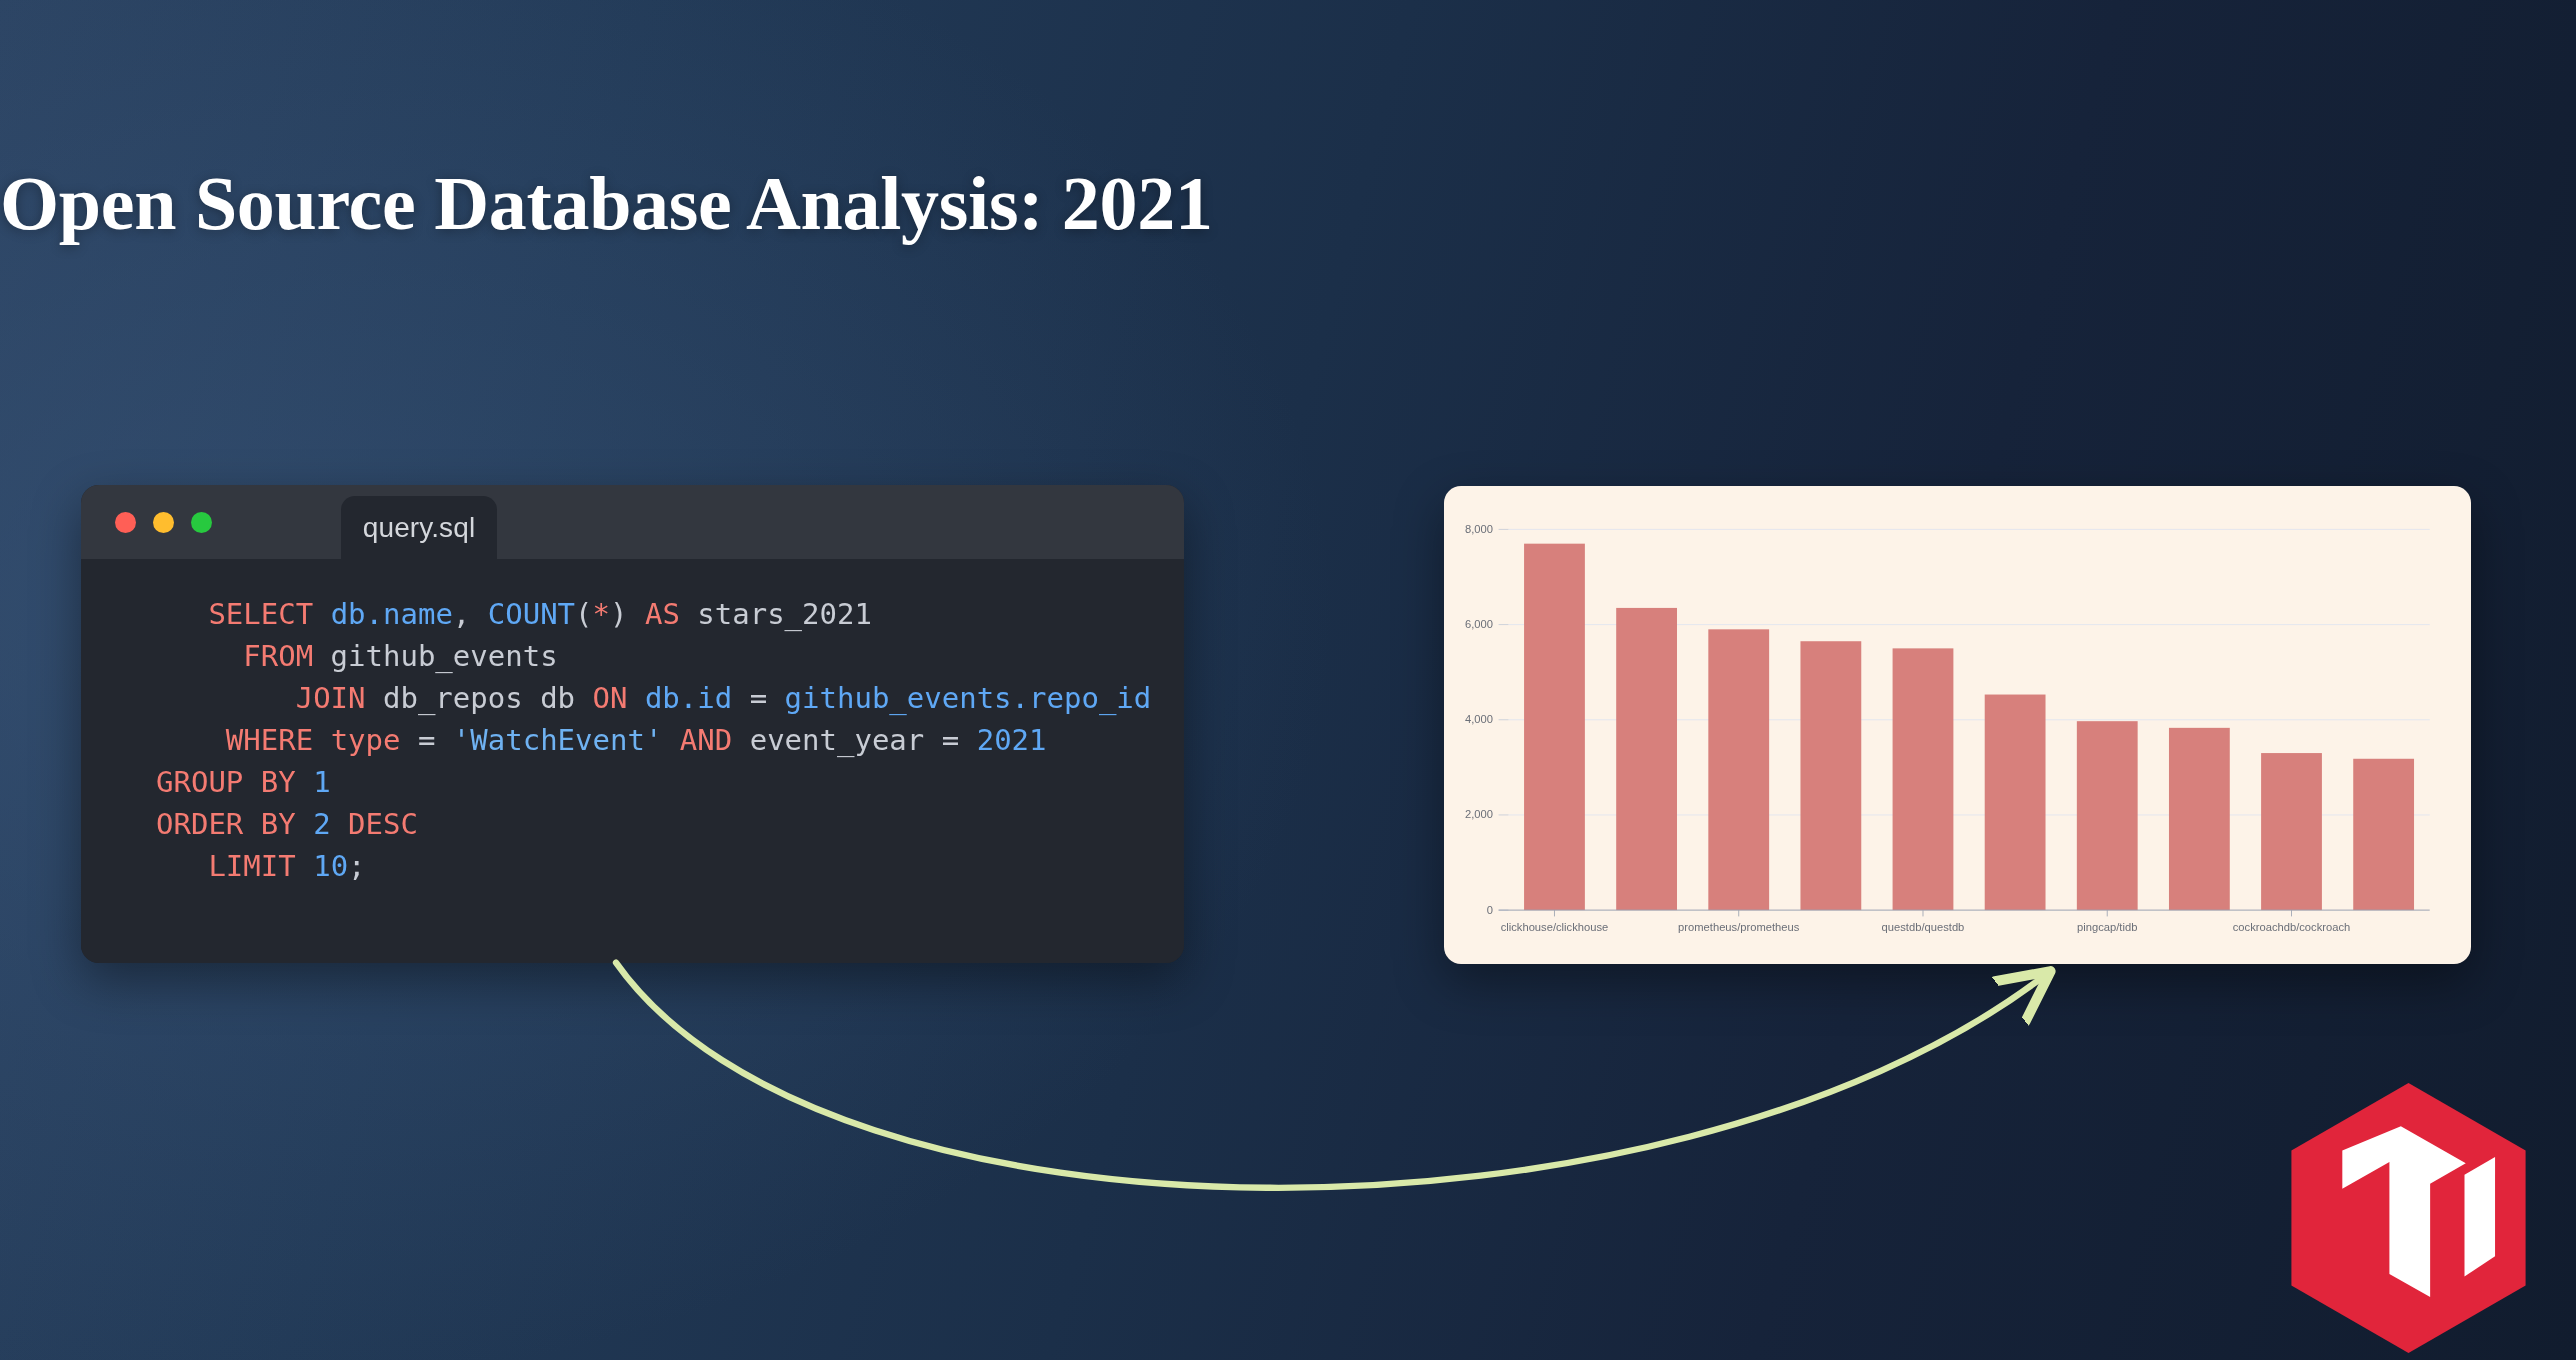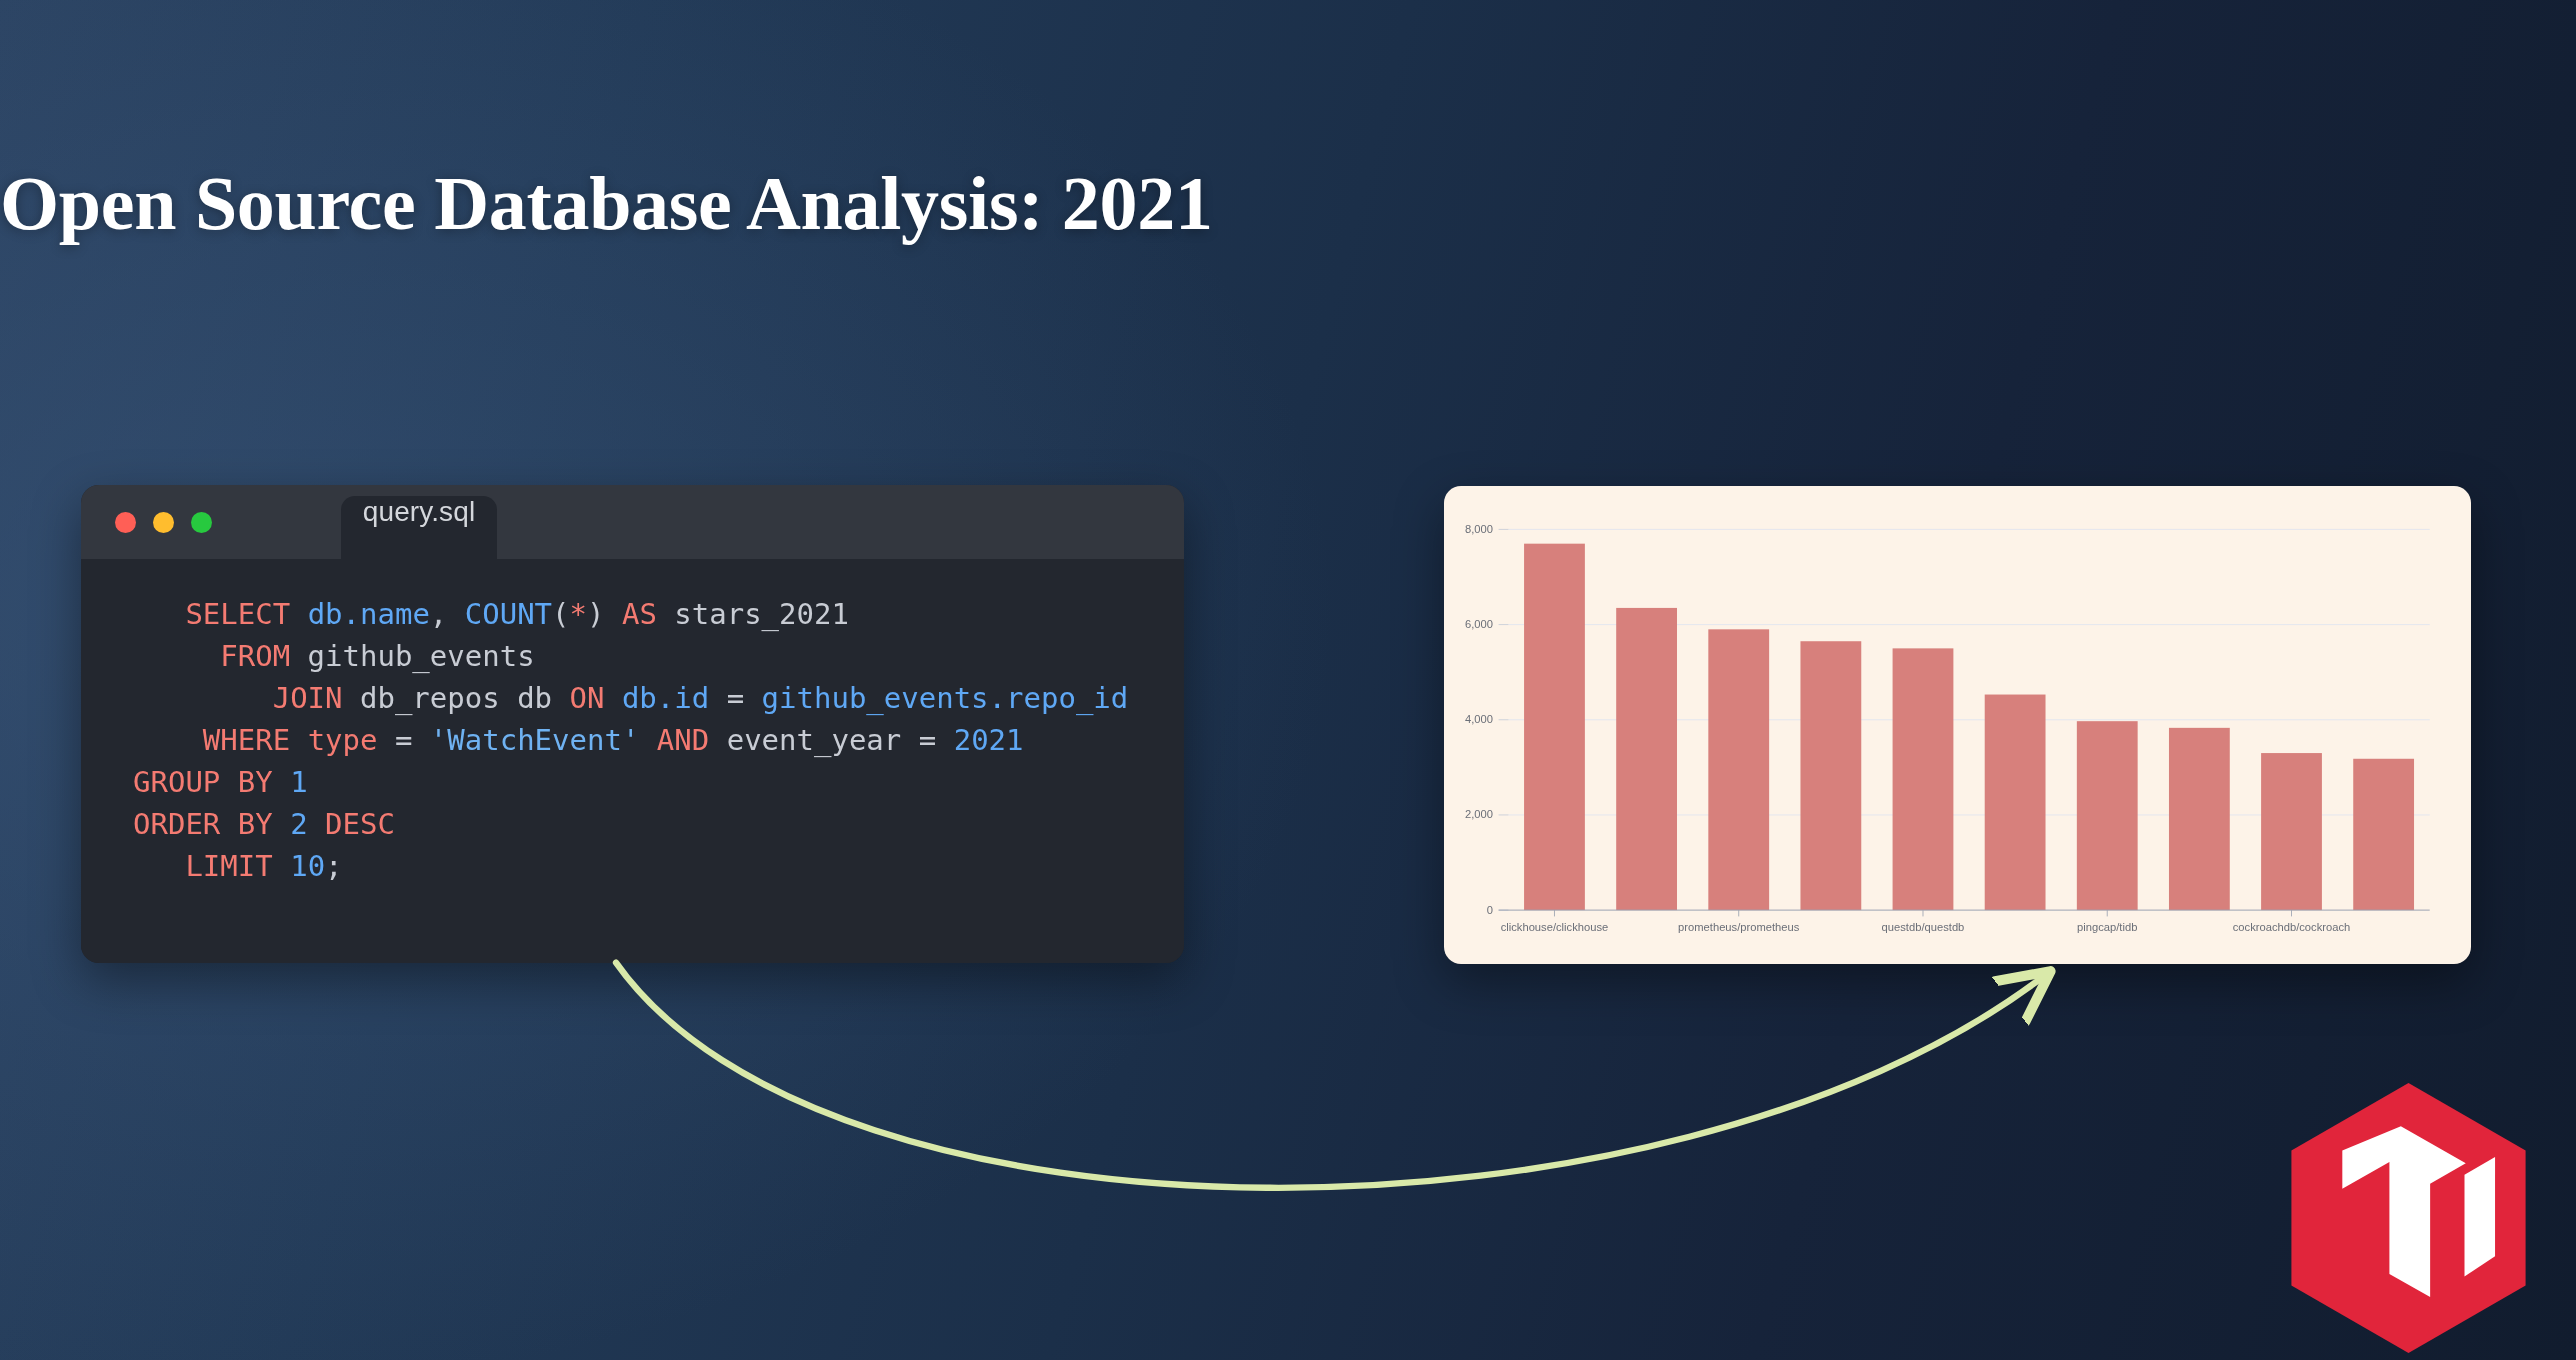--- a/index.html
+++ b/index.html
@@ -35,30 +35,30 @@
   }
   .dots{ display:flex; gap:17px; margin-left:34px; align-items:center; }
   .dot{ width:21px; height:21px; border-radius:50%; }
   .dot.red{ background:#ff5f56; }
   .dot.yellow{ background:#ffbd2e; }
   .dot.green{ background:#27c93f; }
   .tab{
     position:absolute; left:260px; bottom:0; width:156px; height:63px;
     background:#23272f;
     border-top-left-radius:14px; border-top-right-radius:14px;
-    display:flex; align-items:flex-start; justify-content:center;
+    display:flex; align-items:center; justify-content:center;
     color:#d4d7dc; font-size:28px; letter-spacing:0.1px;
   }
   .code-body{
     background:#23272f; padding:34px 0 0 0; height:405px;
   }
   .code-body pre{
     font-family:"DejaVu Sans Mono", "Liberation Mono", monospace;
     font-size:29px; line-height:42px; color:#c8ccd4;
-    padding-left:52px; white-space:pre;
+    padding-left:75px; white-space:pre;
     font-variant-ligatures:none;
   }
   .kw   { color:#f47b72; }
   .ident{ color:#5fa8f5; }
   .num  { color:#5fa8f5; }
   .str  { color:#6fb2f2; }
   .pl   { color:#c8ccd4; }
 
   
   .chart-panel{

